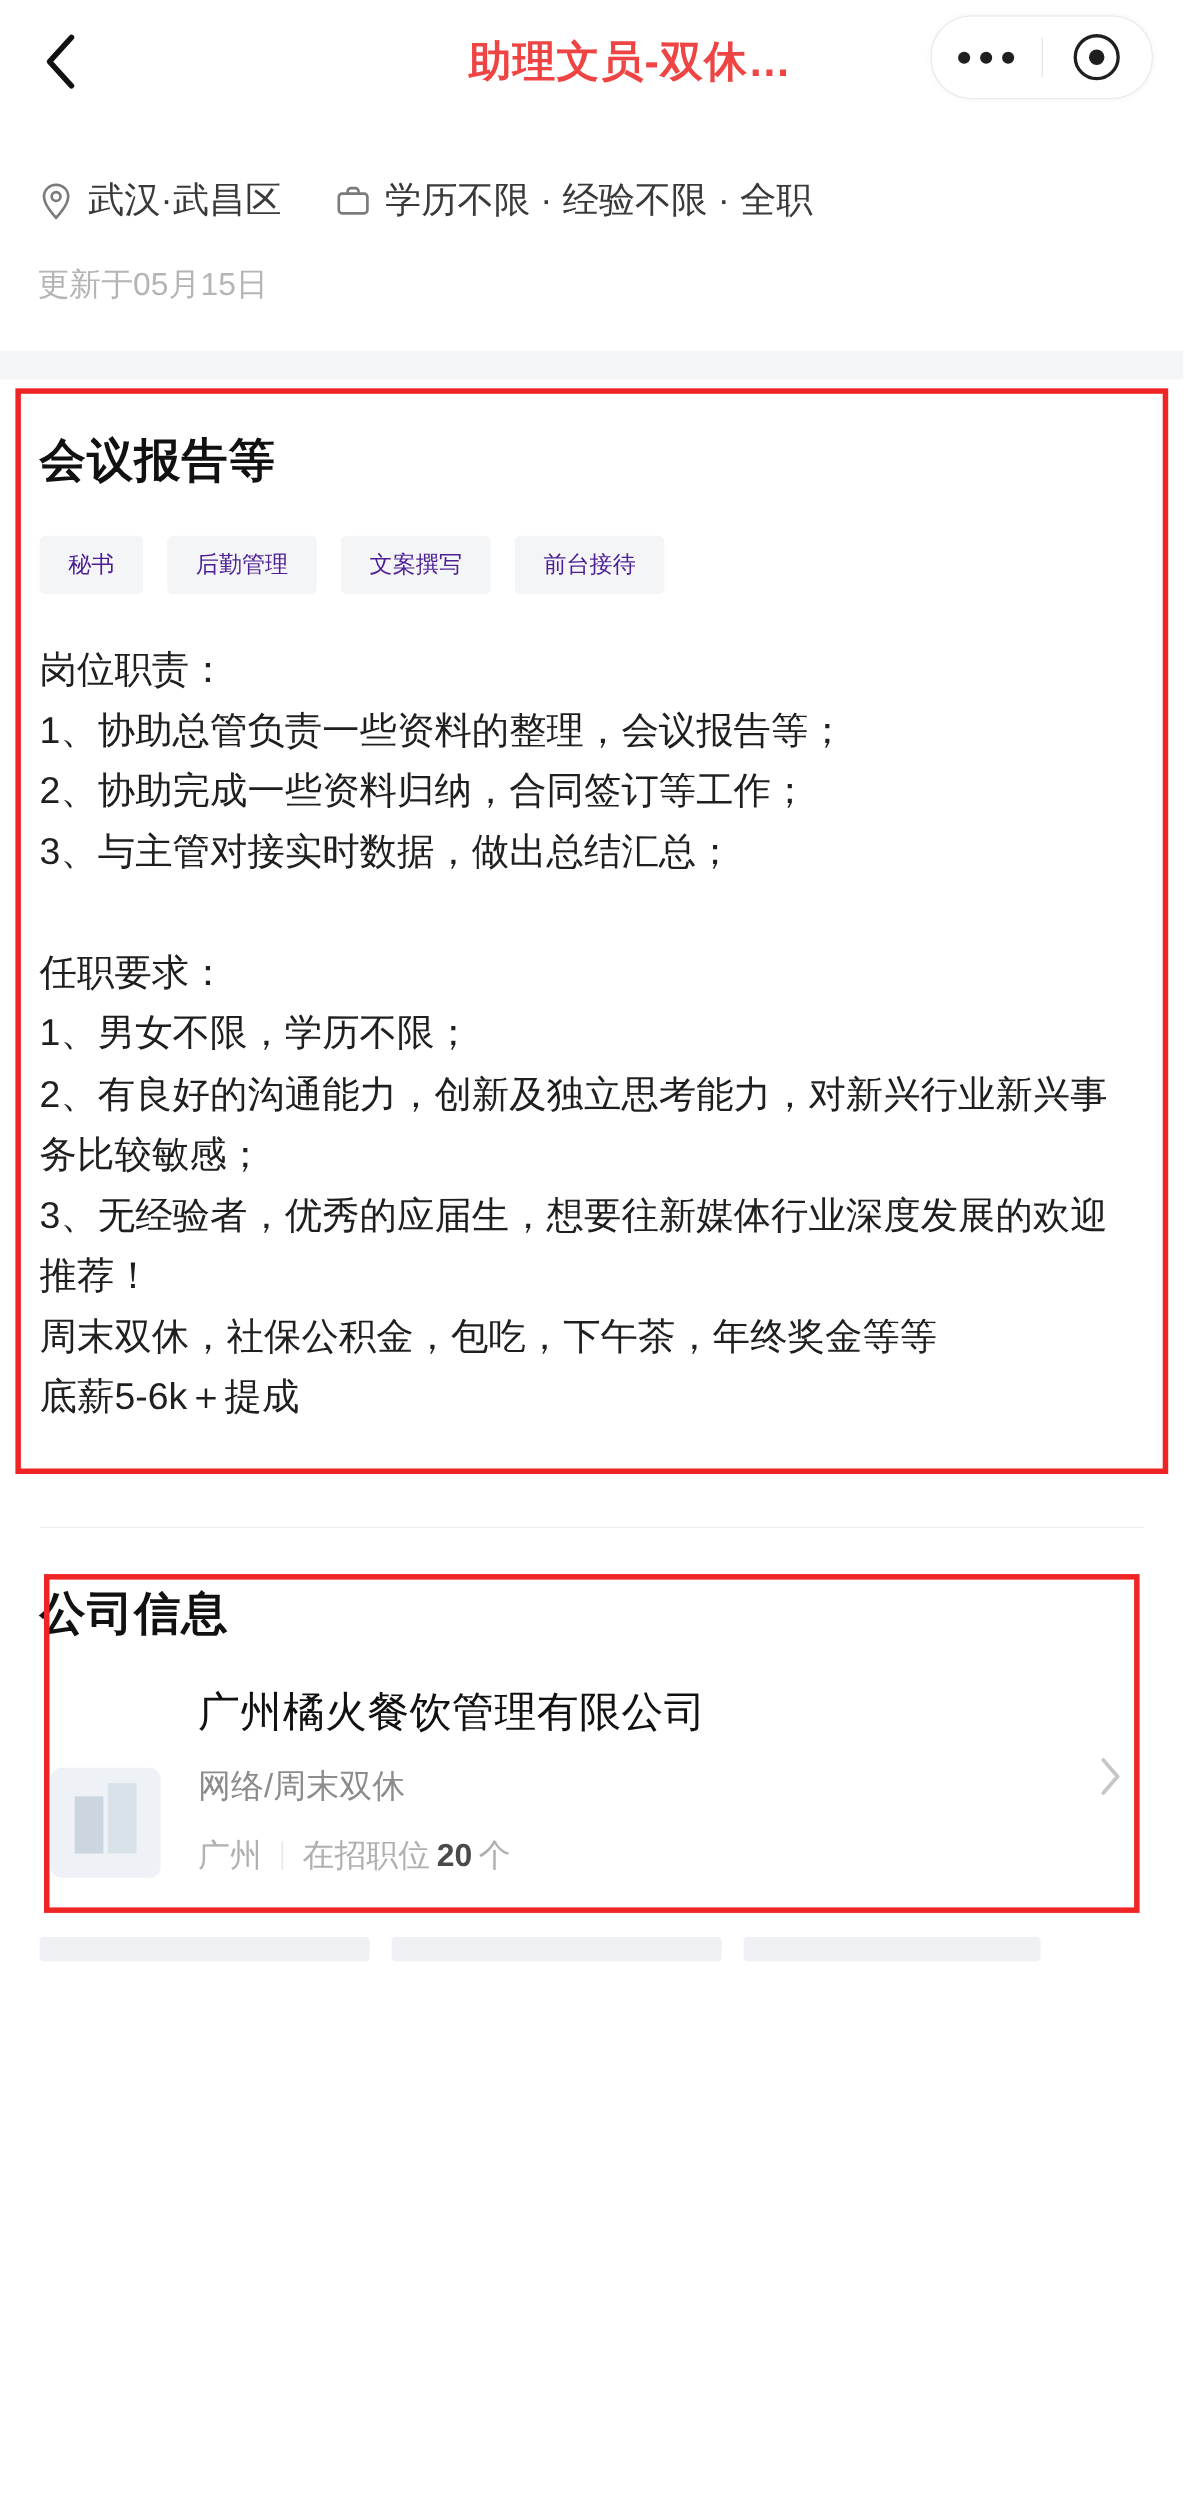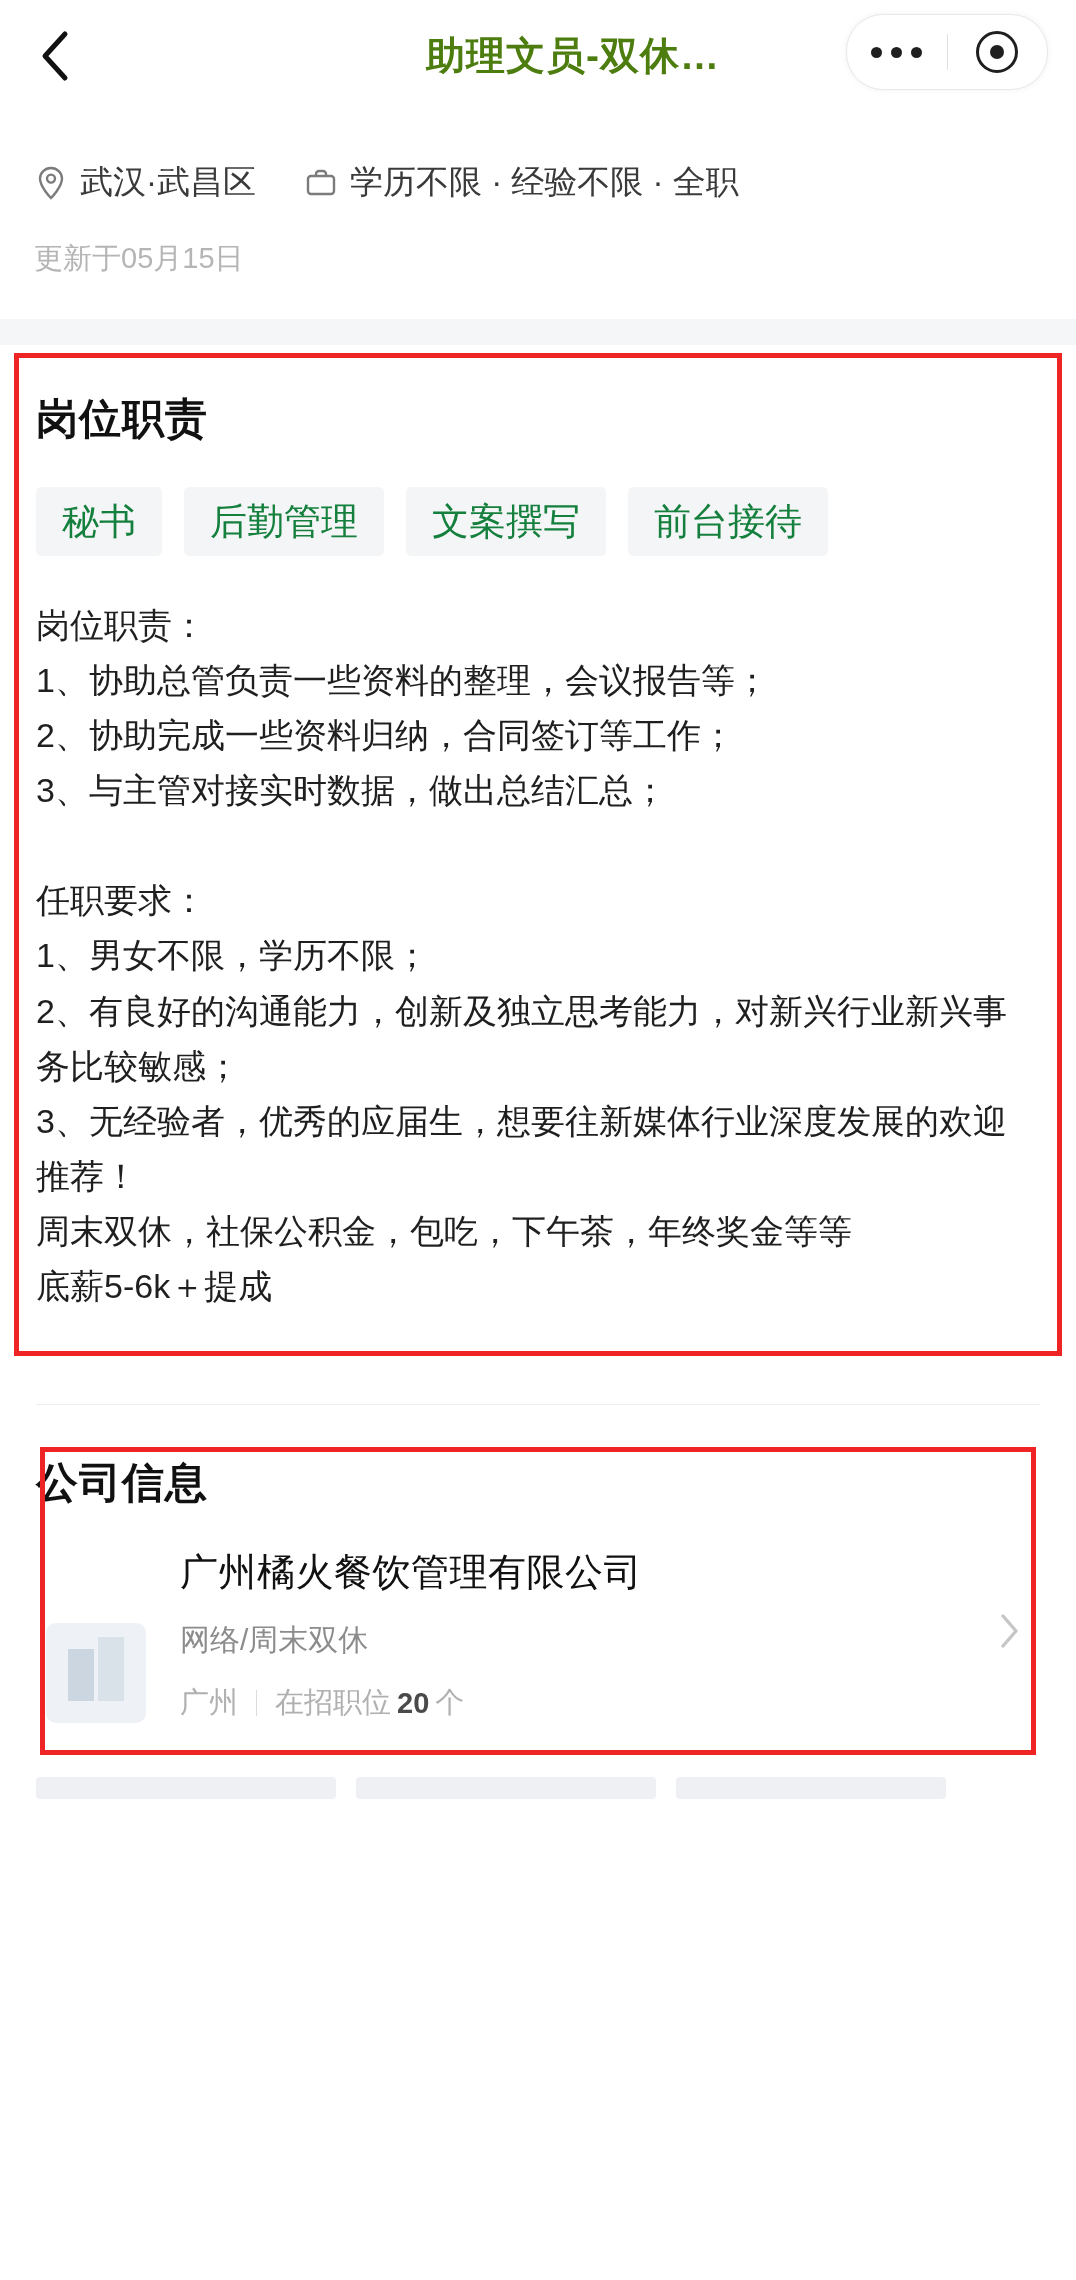--- a/index.html
+++ b/index.html
@@ -37,21 +37,21 @@
     justify-content: center;
     font-size: 46px;
     color: #111;
     line-height: 1;
   }
   .nav-title {
     flex: 1;
     text-align: center;
     font-size: 39px;
     font-weight: 600;
-    color: #4d7c0f;
+    color: #ef4444;
     letter-spacing: 1px;
     padding-right: 40px;
     white-space: nowrap;
     overflow: hidden;
     text-overflow: ellipsis;
   }
   .capsule {
     position: absolute;
     right: 28px;
     top: 14px;
@@ -193,22 +193,22 @@
     letter-spacing: 1px;
   }
   .tags {
     display: flex;
     flex-wrap: wrap;
     gap: 22px;
     margin-top: 40px;
   }
   .tag {
     background: #f4f5f7;
-    color: #15803d;
-    font-size: 37px;
+    color: #4c1d95;
+    font-size: 21px;
     padding: 16px 26px;
     border-radius: 5px;
     line-height: 1;
   }
   .desc {
     margin-top: 42px;
     font-size: 34px;
     line-height: 1.62;
     color: #1f1f1f;
     white-space: pre-wrap;
@@ -357,21 +357,21 @@
         <span>学历不限 · 经验不限 · 全职</span>
       </div>
     </div>
 
     <div class="update-line">更新于05月15日</div>
   </div>
 
   <div class="gap"></div>
 
   <div class="section">
-    <div class="section-title">岗位职责</div>
+    <div class="section-title">会议报告等</div>
     <div class="tags">
       <span class="tag">秘书</span>
       <span class="tag">后勤管理</span>
       <span class="tag">文案撰写</span>
       <span class="tag">前台接待</span>
     </div>
     <div class="desc">岗位职责：
 1、协助总管负责一些资料的整理，会议报告等；
 2、协助完成一些资料归纳，合同签订等工作；
 3、与主管对接实时数据，做出总结汇总；

